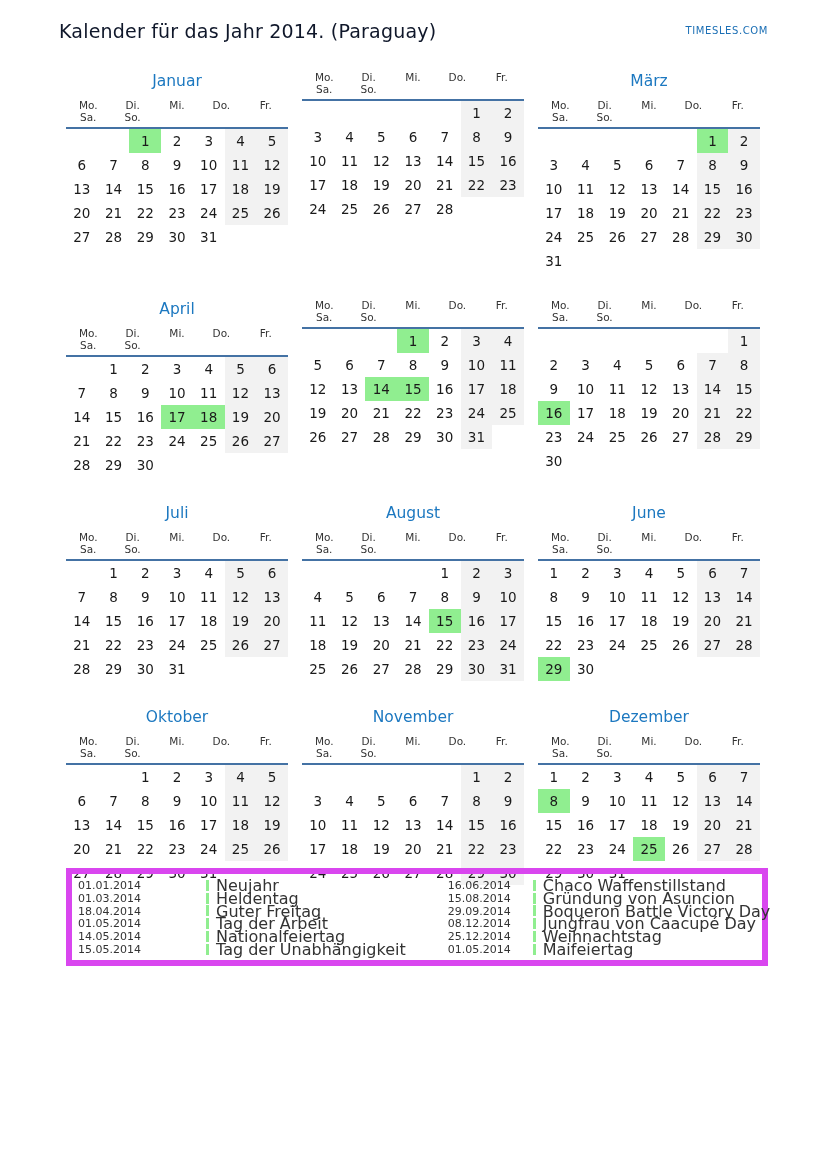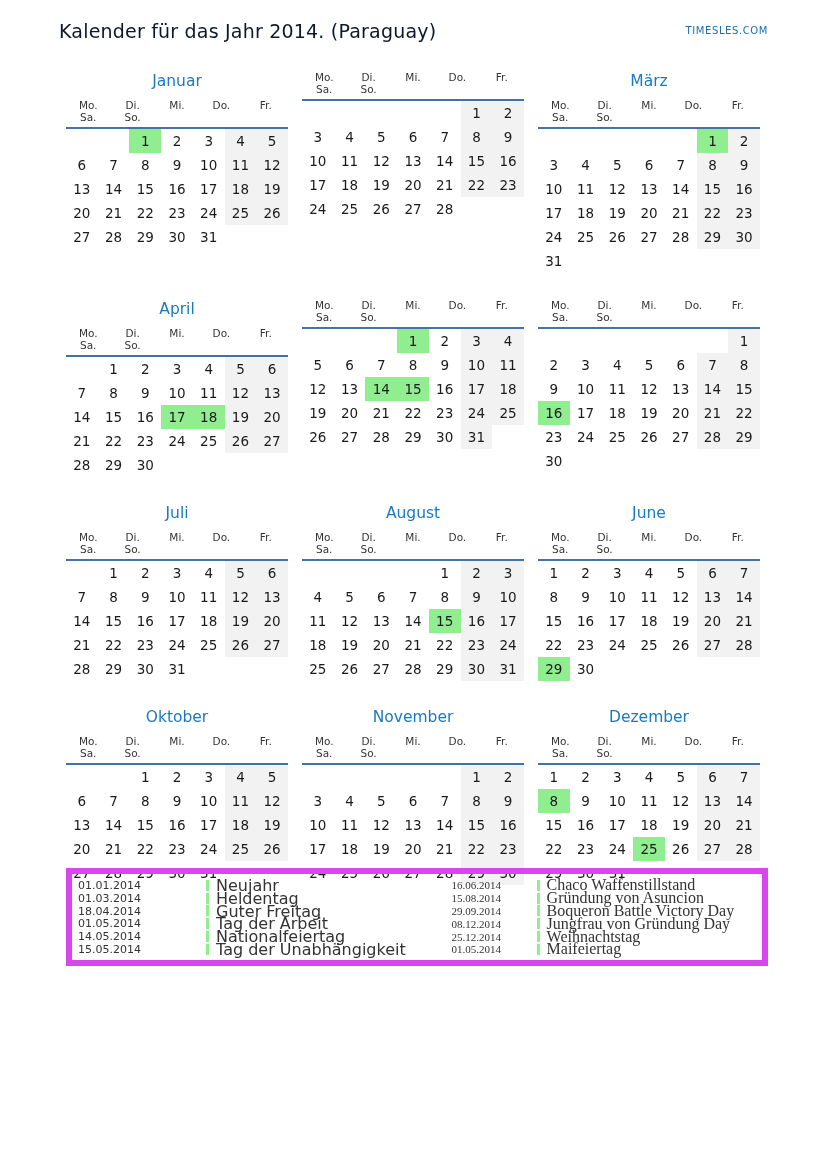--- a/index.html
+++ b/index.html
@@ -50,21 +50,21 @@
   .day-cell.weekend { background:#f2f2f2; }
   .day-cell.holiday { background:#90ee90; }
 
   
   .legend {
     position:absolute; left:66px; top:868px; width:702px; height:98px;
     border:6px solid #d946ef; display:flex; padding-top:5px;gap:14px;
   }
   .legend-col { display:flex; flex-direction:column; }
   .legend-col.col-1 { width:351px; padding-left:6px; }
-  .legend-col.col-2 { width:351px; padding-left:28px;font-family:Liberation Serif, serif; }
+  .legend-col.col-2 { width:351px; padding-left:28px; }
   .legend-row { display:flex; align-items:center; height:12.8px; }
   .legend-date { font-size:11px; color:#333; }
   .col-1 .legend-date { width:128px; }
   .col-2 .legend-date { width:85px; }
   .legend-tick {
     width:3px; height:11px; background:#90ee90; margin-right:7px; flex:0 0 3px;
   }
   .legend-name { font-size:16px; color:#333; white-space:nowrap; }
 </style>
 </head>
@@ -689,21 +689,21 @@
           <span class="legend-name">Gründung von Asuncion</span>
         </div>
         <div class="legend-row">
           <span class="legend-date">29.09.2014</span>
           <span class="legend-tick"></span>
           <span class="legend-name">Boqueron Battle Victory Day</span>
         </div>
         <div class="legend-row">
           <span class="legend-date">08.12.2014</span>
           <span class="legend-tick"></span>
-          <span class="legend-name">Jungfrau von Gründung Day</span>
+          <span class="legend-name">Jungfrau von Caacupé Day</span>
         </div>
         <div class="legend-row">
           <span class="legend-date">25.12.2014</span>
           <span class="legend-tick"></span>
           <span class="legend-name">Weihnachtstag</span>
         </div>
         <div class="legend-row">
           <span class="legend-date">01.05.2014</span>
           <span class="legend-tick"></span>
           <span class="legend-name">Maifeiertag</span>

